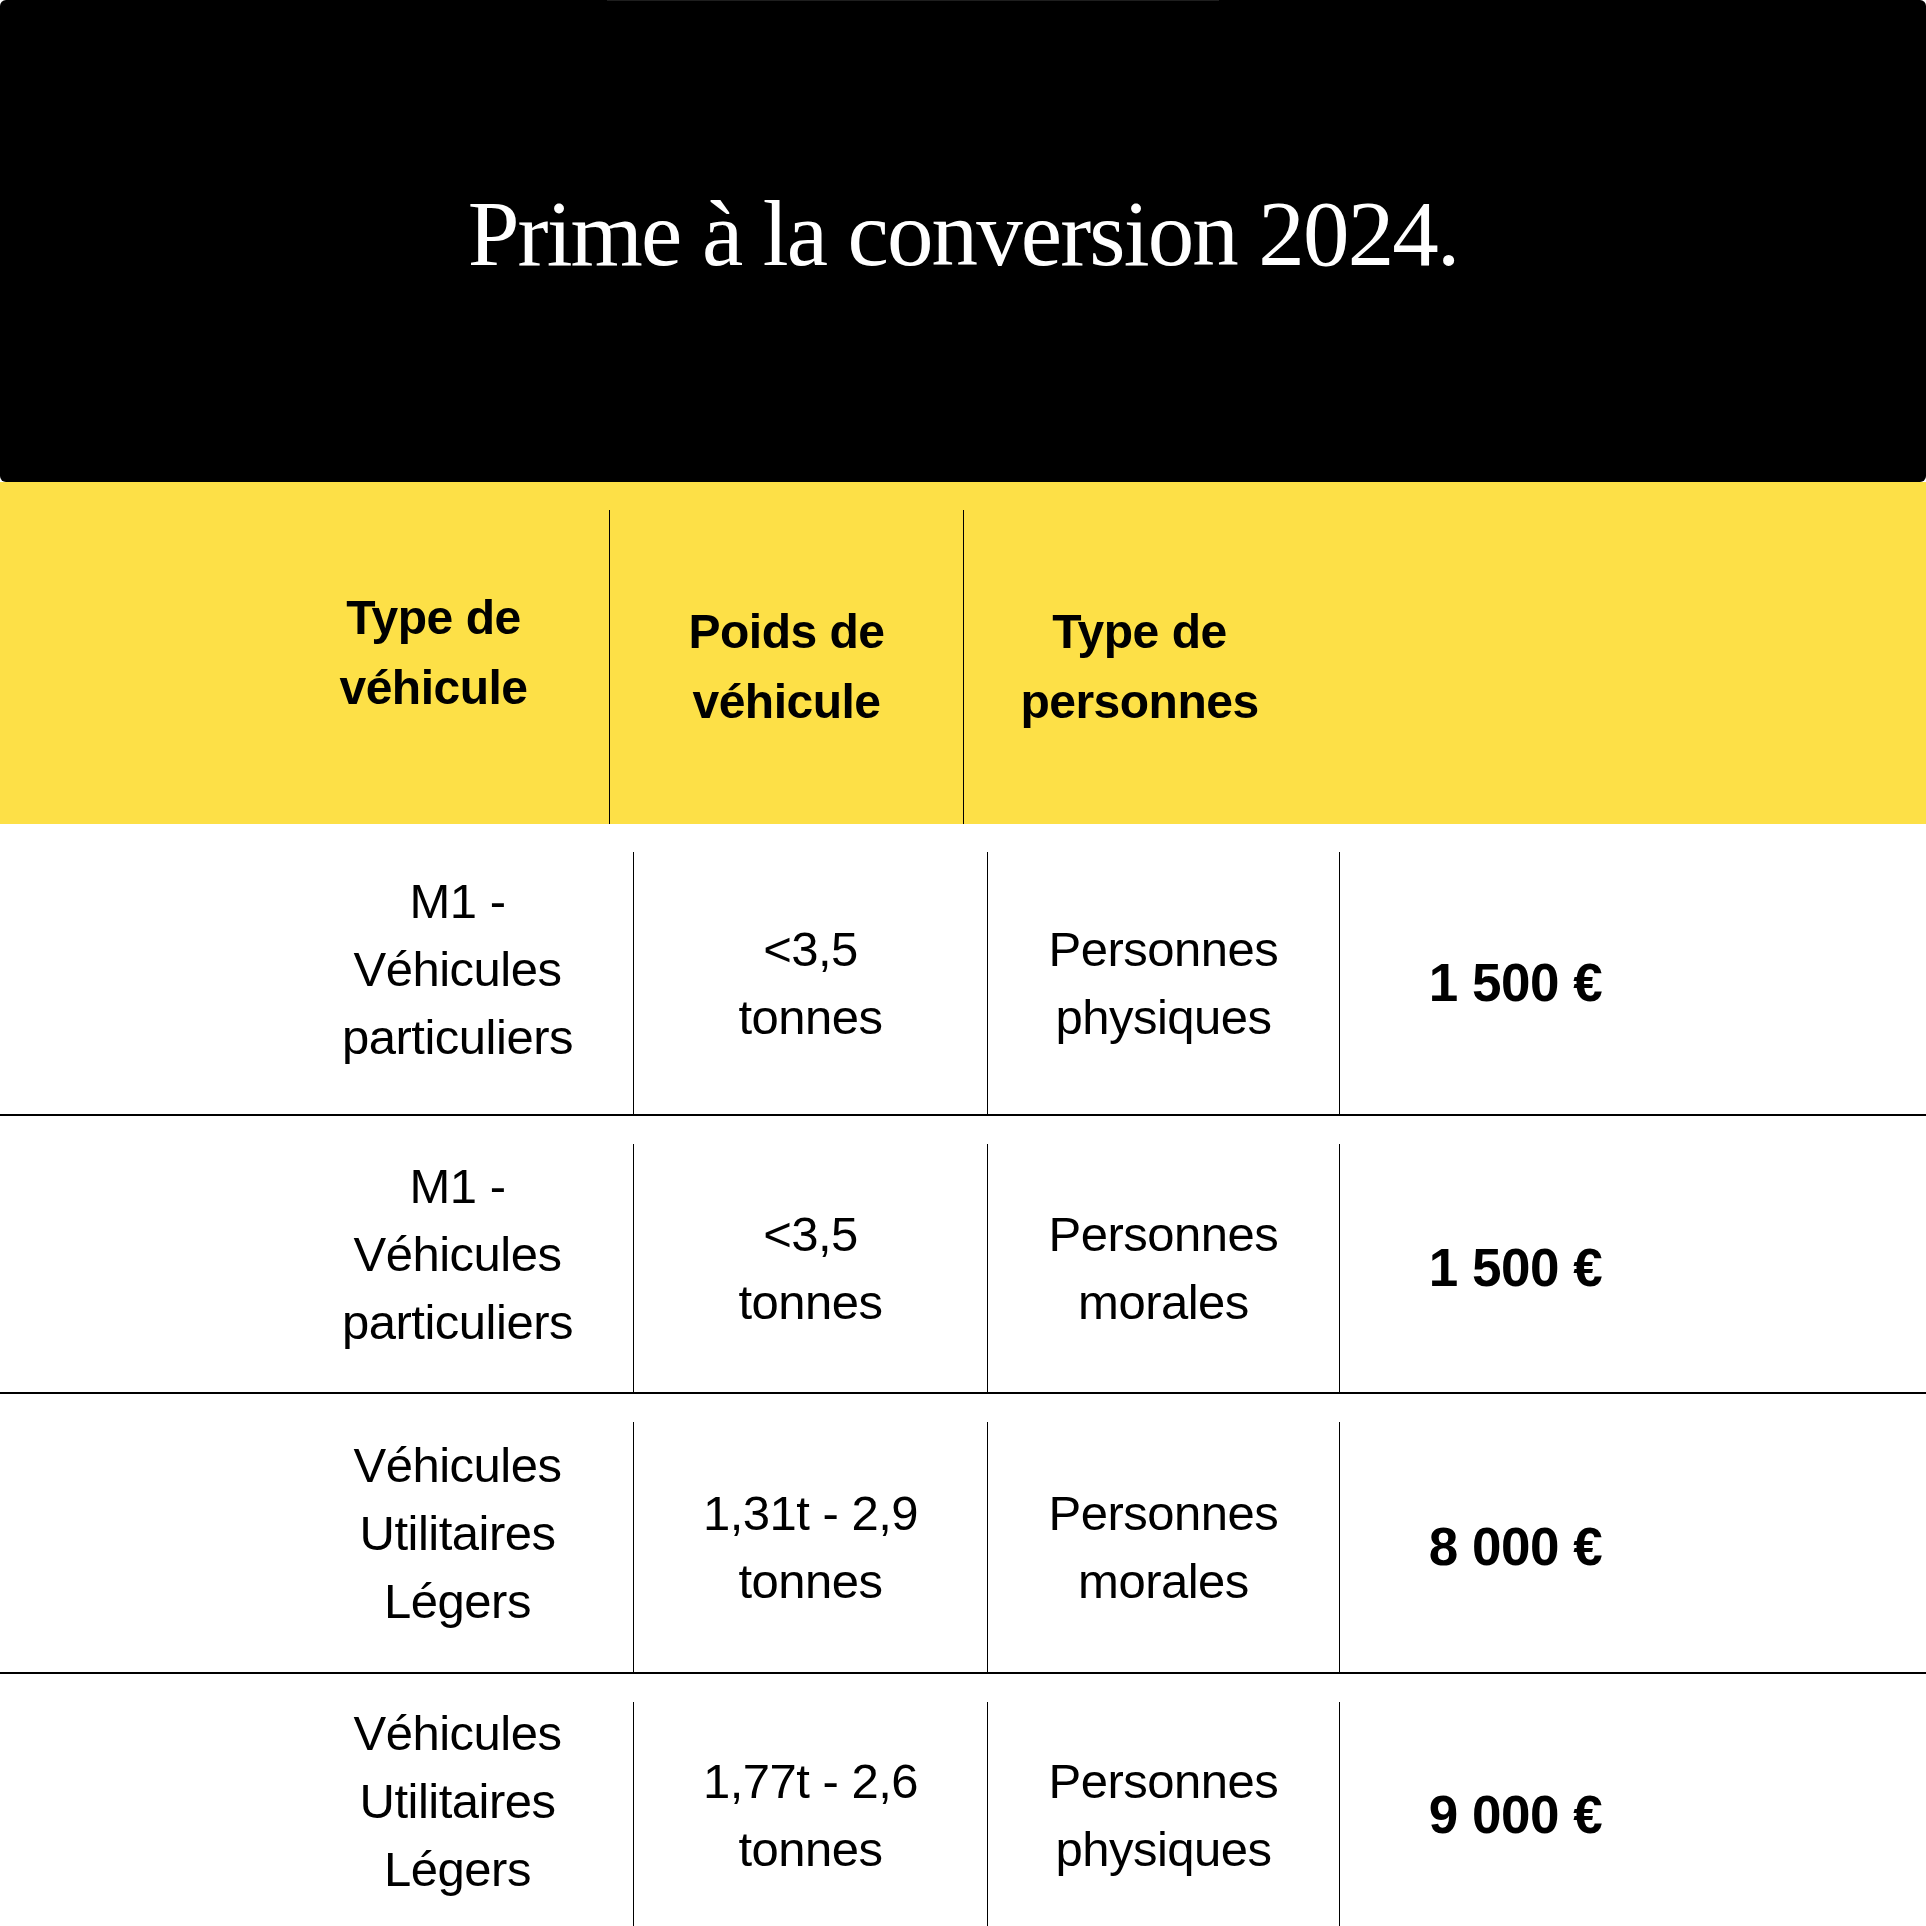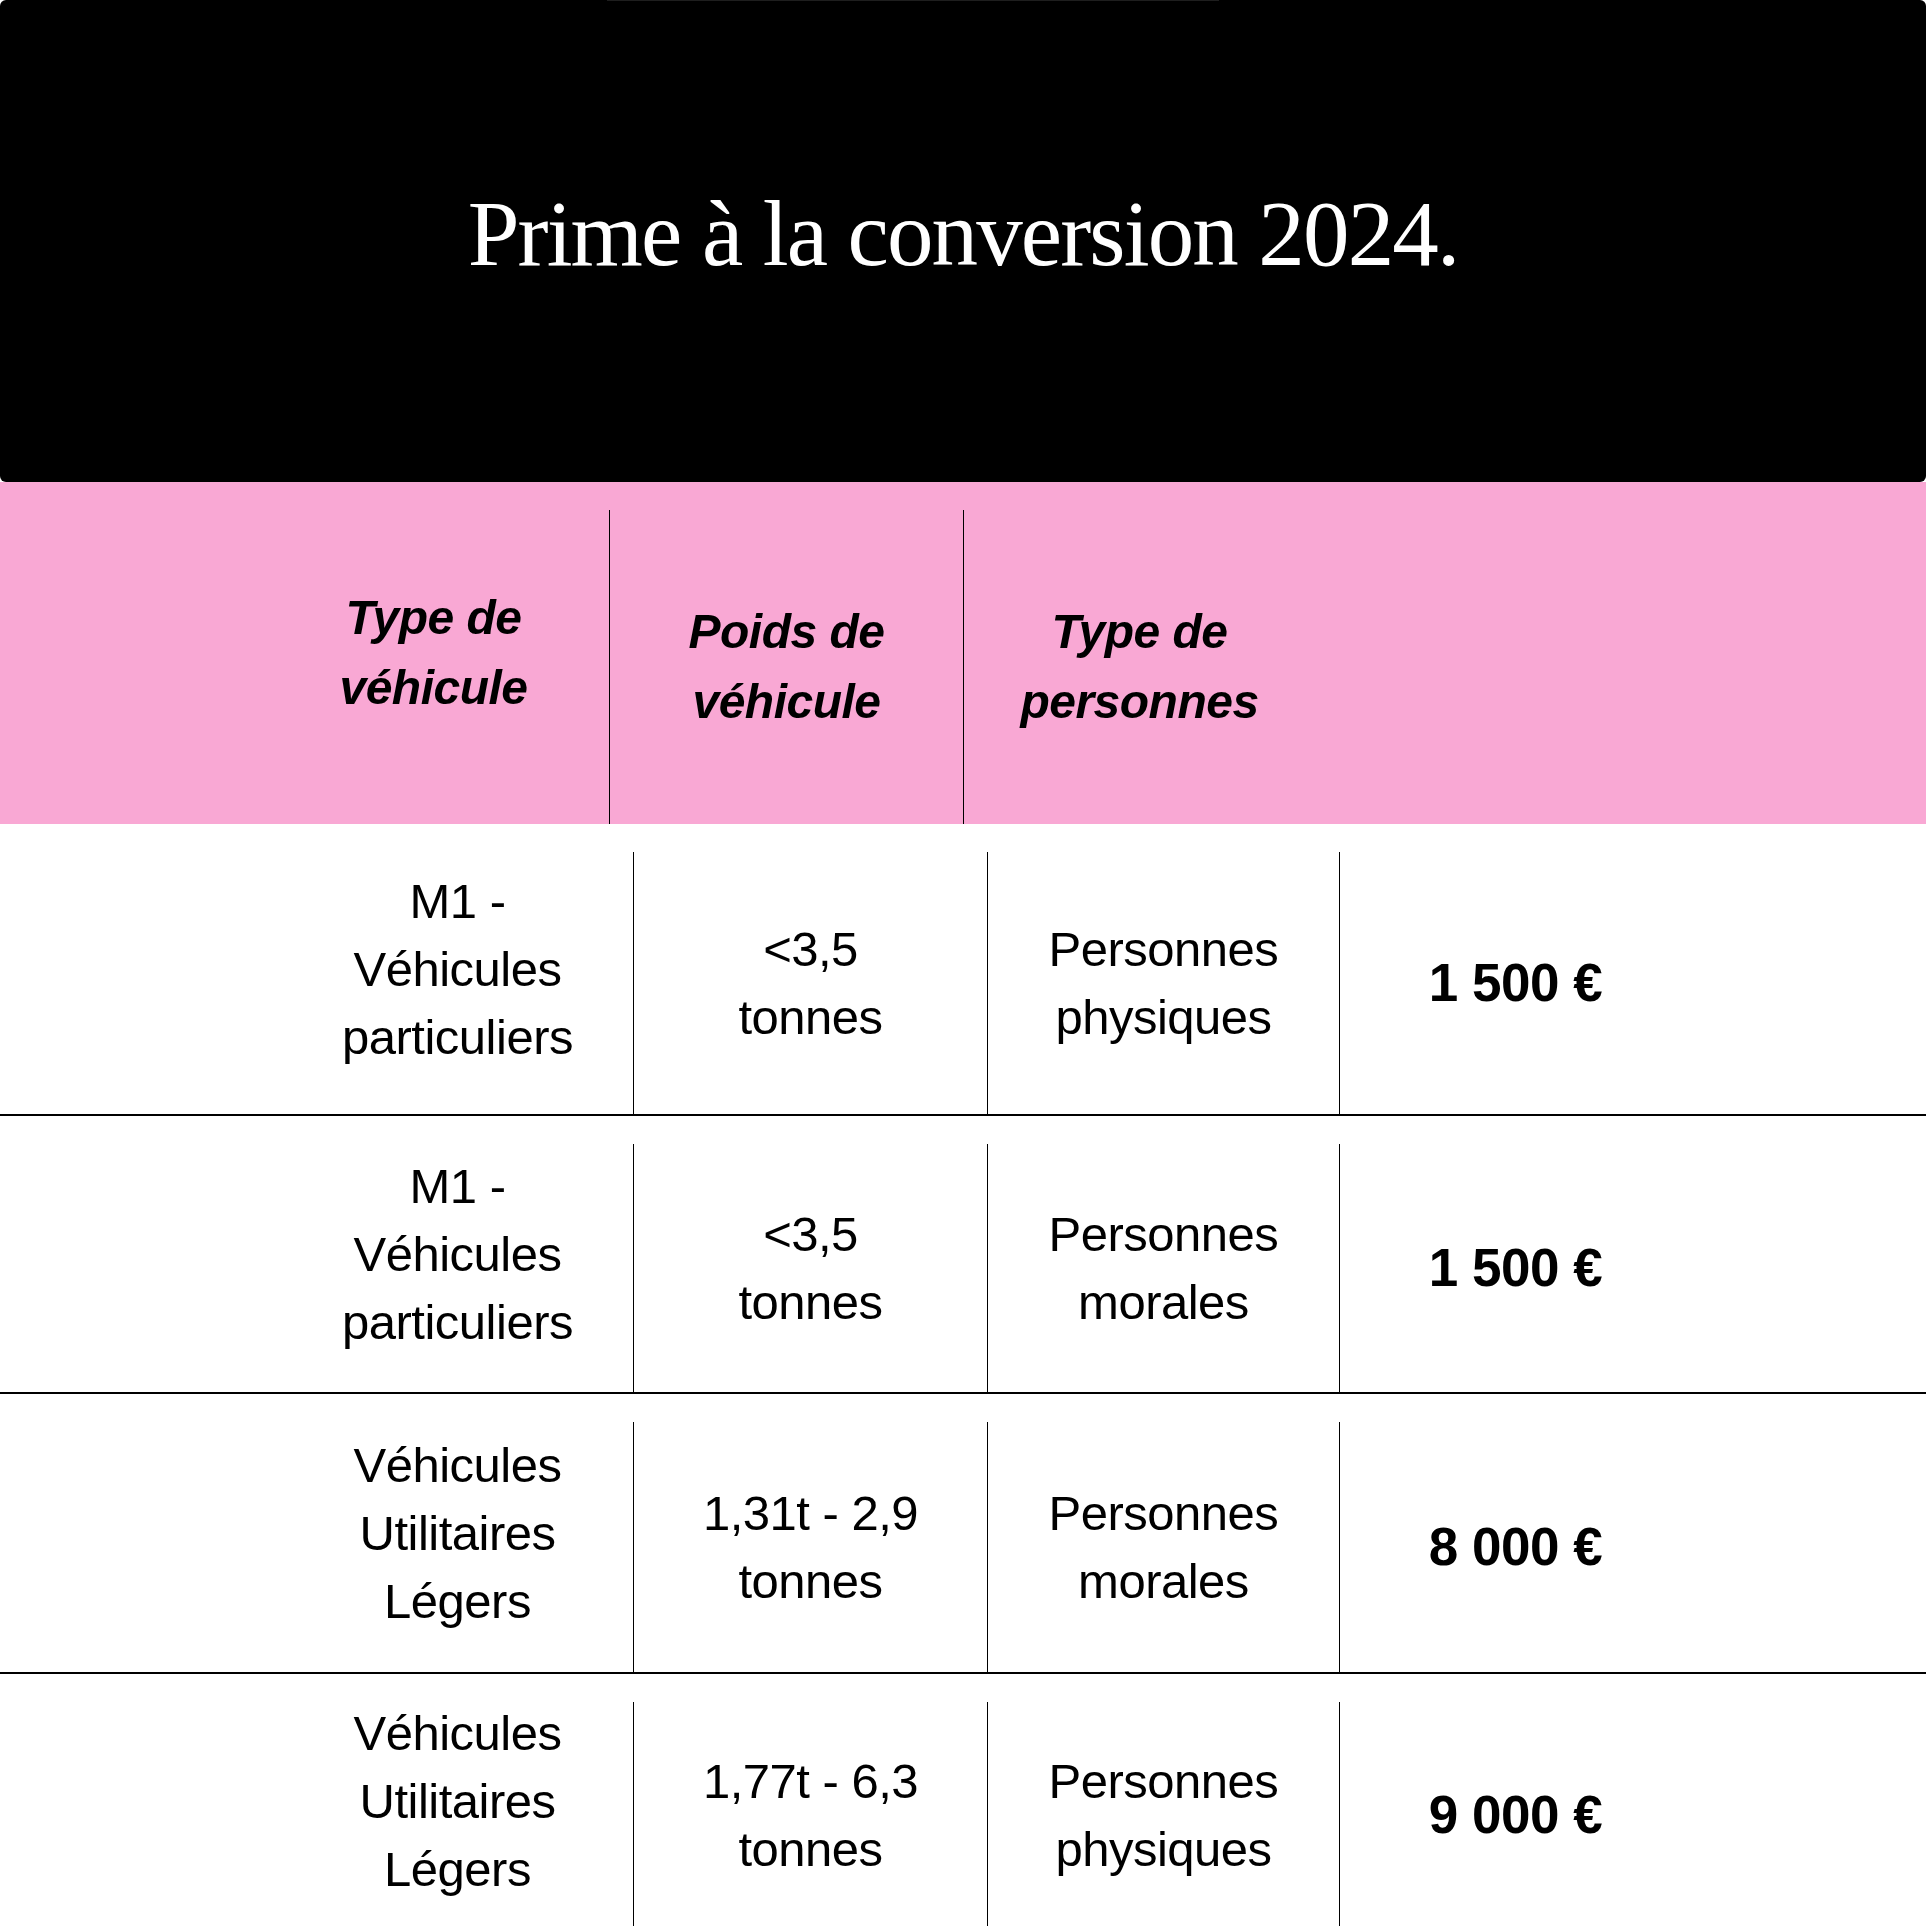--- a/index.html
+++ b/index.html
@@ -54,22 +54,21 @@
     height: 1445px;
   }
   .row {
     display: grid;
     grid-template-columns: 609px 354px 352px 611px;
     width: 1926px;
     box-sizing: border-box;
   }
   .header-row {
     height: 342px;
-    background: #f9a8d4;
-    font-style: italic;
+    background: #fde047;
   }
   .body-row { background: #ffffff; padding-left: 24px; }
   .body-row.r1 { height: 290px; }
   .body-row.r2 { height: 278px; border-top: 2.5px solid #000000; }
   .body-row.r3 { height: 280px; border-top: 2.5px solid #000000; }
   .body-row.r4 { height: 255px; border-top: 2.5px solid #000000; }
 
   .cell {
     box-sizing: border-box;
     display: flex;
@@ -186,21 +185,21 @@
       </div>
     </div>
 
     <div class="row body-row r4">
       <div class="cell c1">
         <div class="inner">Véhicules
 Utilitaires
 Légers</div>
       </div>
       <div class="cell c2">
-        <div class="inner">1,77t - 6,3
+        <div class="inner">1,77t - 2,6
 tonnes</div>
       </div>
       <div class="cell c3">
         <div class="inner">Personnes
 physiques</div>
       </div>
       <div class="cell c4 value">
         <div class="inner">9 000 €</div>
       </div>
     </div>

